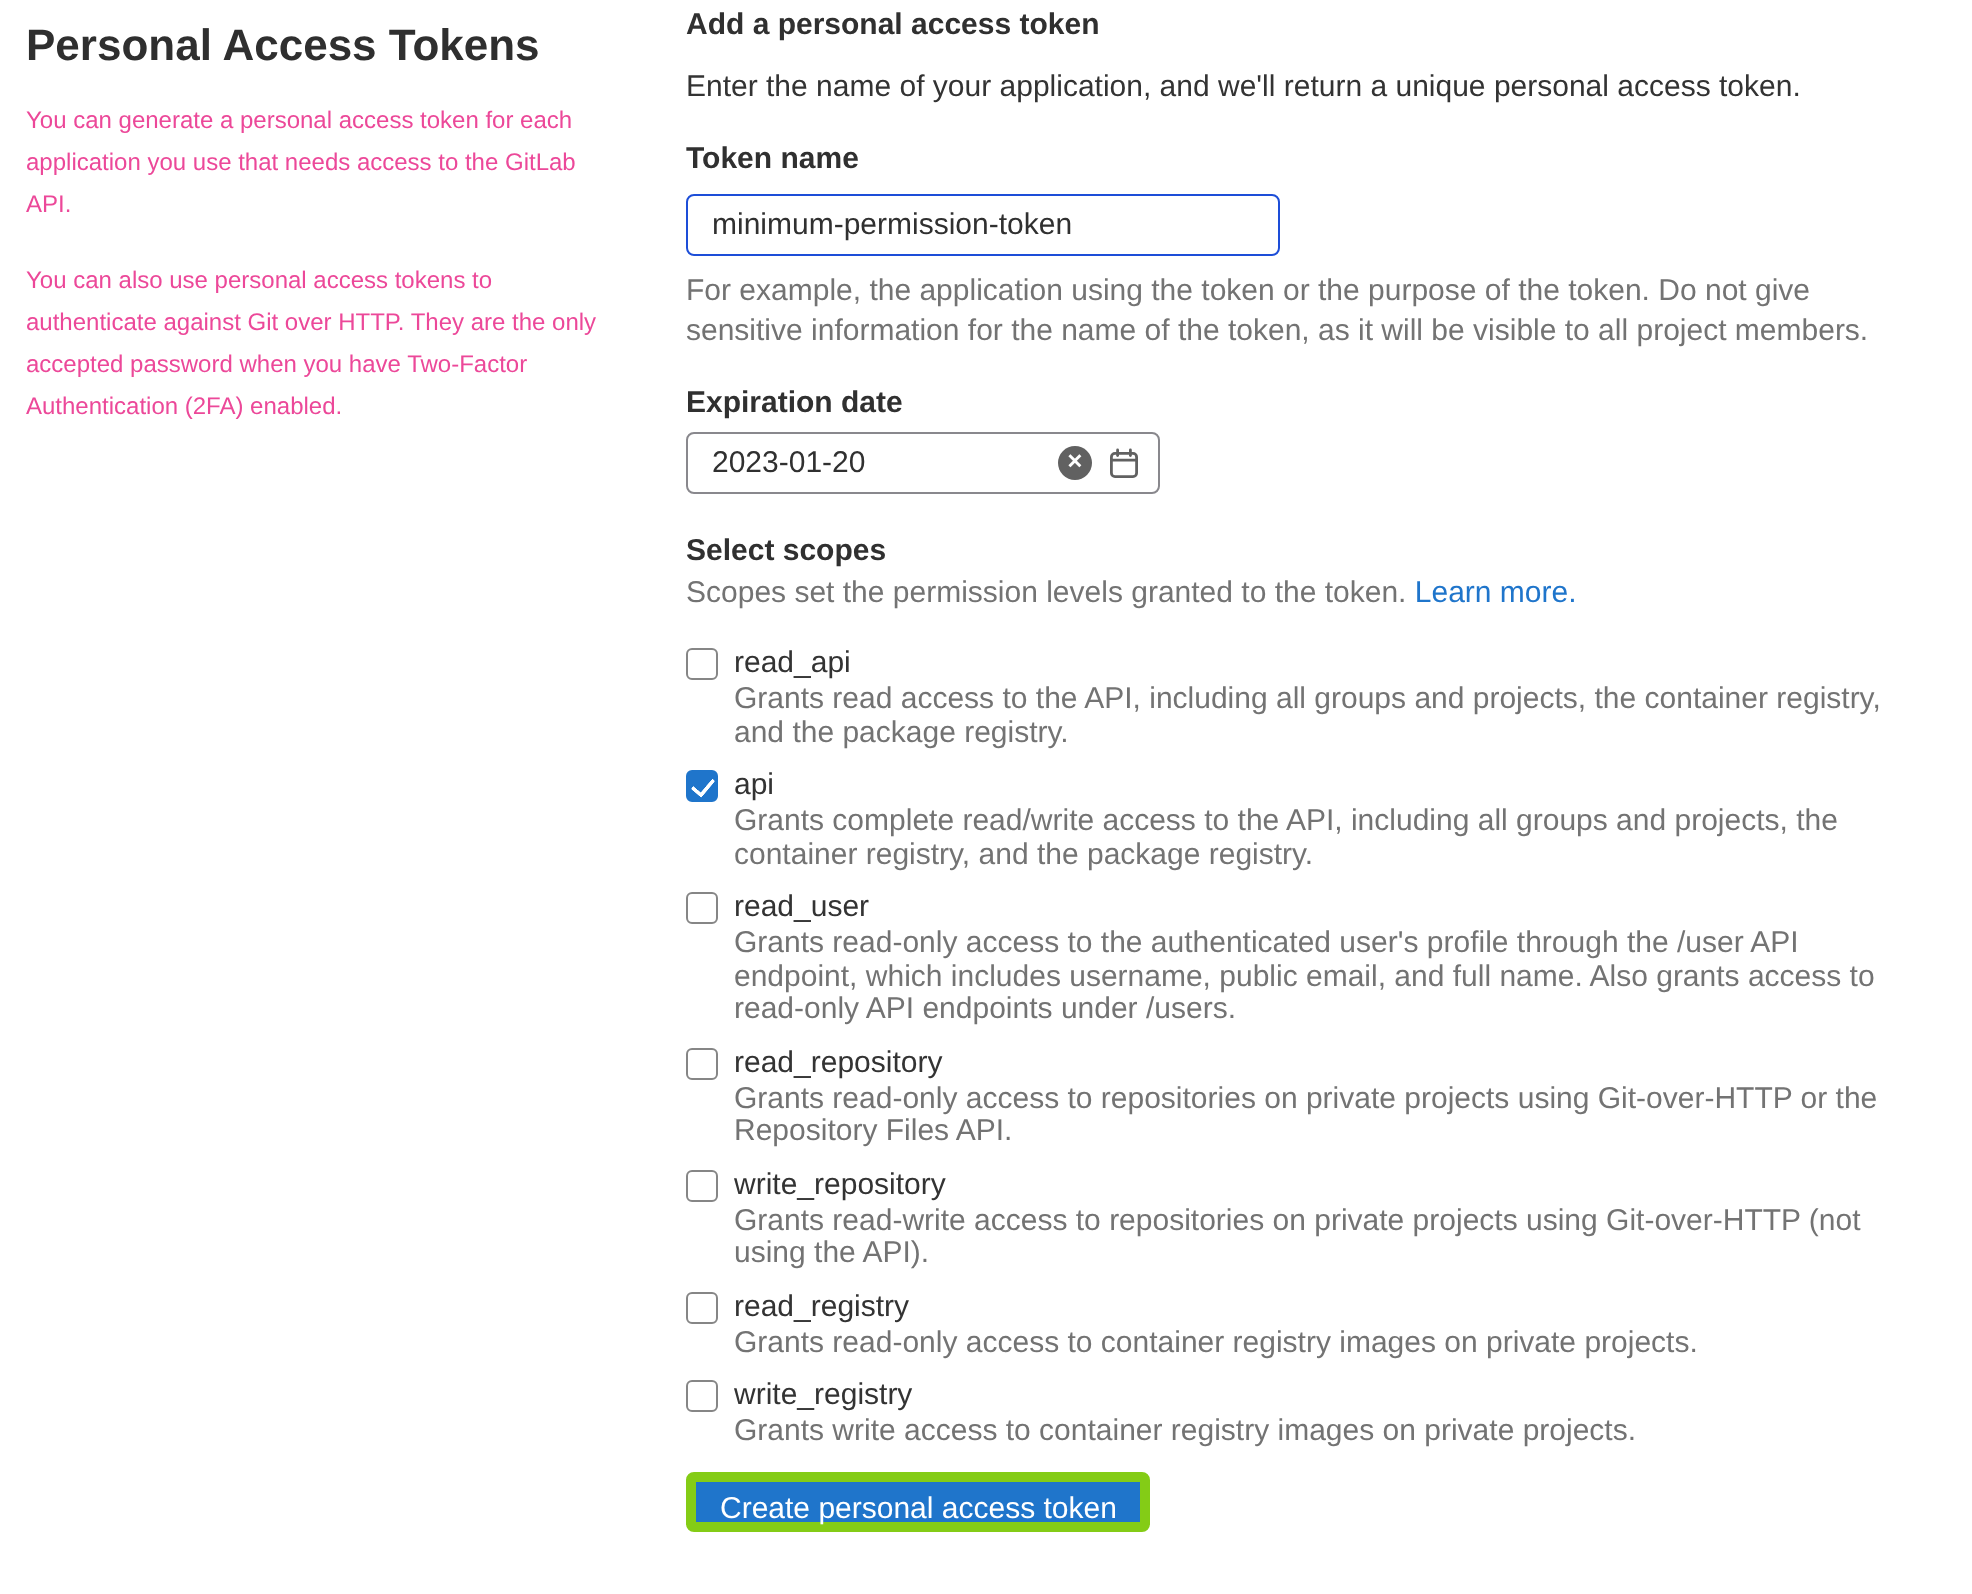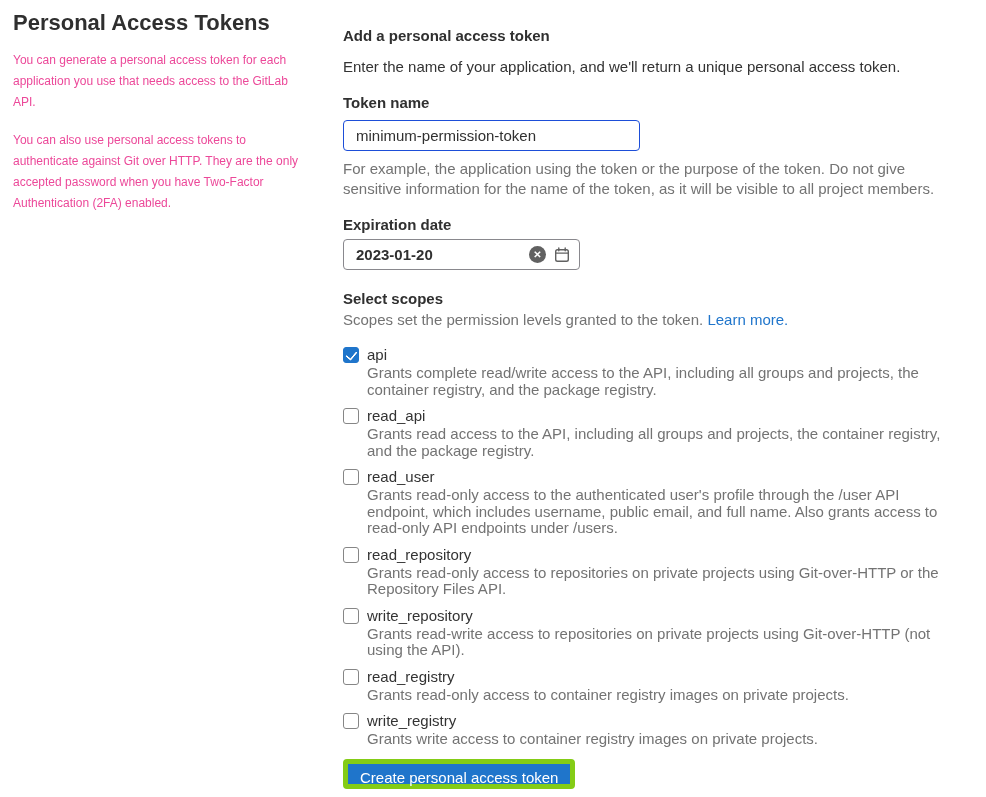--- a/index.html
+++ b/index.html
@@ -10,21 +10,21 @@
     color: #303030;
   }
   .container { display: flex; }
 
   
   .left-col { width: 343px; flex-shrink: 0; padding: 10px 30px 0 13px; }
   .page-title { font-size: 22px; font-weight: 700; color: #2f2f2f; margin: 0 0 14px; line-height: 26px; }
   .intro-para { font-size: 12px; line-height: 21px; color: #ec4899; margin: 0 0 17px; }
 
   
-  .right-col { width: 620px; padding-top: 27px; }
+  .right-col { width: 620px; padding-top: 4px; }
   .form-heading { font-size: 15px; font-weight: 700; color: #303030; margin: 0 0 13px; line-height: 18px; }
   .form-sub { font-size: 15px; line-height: 18px; color: #333333; margin: 0 0 18px; }
   .field-label { display: block; font-size: 15px; font-weight: 700; color: #303030; line-height: 18px; margin: 0 0 8px; }
   .label-expiration { margin-bottom: 5px; }
 
   .text-input {
     width: 297px; height: 31px;
     border: 1px solid #1d4ed8; border-radius: 4px;
     font-family: "Liberation Sans", sans-serif;
     font-size: 15px; color: #303030;
@@ -35,21 +35,21 @@
 
   .date-wrap {
     width: 237px; height: 31px;
     border: 1px solid #89888d; border-radius: 4px;
     display: flex; align-items: center;
     padding: 0 9px 0 0; margin-bottom: 20px; background: #fff;
   }
   .date-input {
     flex: 1; min-width: 0; border: none; outline: none;
     font-family: "Liberation Sans", sans-serif;
-    font-size: 15px; color: #303030; padding: 0 0 0 12px; background: transparent; font-weight: bold;
+    font-size: 15px; color: #303030; padding: 0 0 0 12px; background: transparent;
   }
   .clear-circle {
     width: 17px; height: 17px; border-radius: 50%;
     background: #616161; color: #ffffff;
     display: flex; align-items: center; justify-content: center;
     font-size: 10px; font-weight: 700; line-height: 1;
     margin-right: 8px; cursor: pointer; flex-shrink: 0; user-select: none;
   }
   .cal-icon { display: flex; align-items: center; cursor: pointer; flex-shrink: 0; }
 
@@ -114,32 +114,32 @@
         </svg>
       </span>
     </div>
 
     <label class="field-label label-scopes">Select scopes</label>
     <p class="scopes-help"><span>Scopes set the permission levels granted to the token.</span>
       <a href="#">Learn more.</a></p>
 
     <div>
   <div class="scope-row">
+    <span class="checkbox"></span>
+    <div class="scope-text">
+      <span class="scope-name">read_api</span>
+      <div class="scope-desc">Grants read access to the API, including all groups and projects, the container registry, and the package registry.</div>
+    </div>
+  </div>
+
+  <div class="scope-row">
     <span class="checkbox checked"></span>
     <div class="scope-text">
       <span class="scope-name">api</span>
       <div class="scope-desc">Grants complete read/write access to the API, including all groups and projects, the container registry, and the package registry.</div>
-    </div>
-  </div>
-
-  <div class="scope-row">
-    <span class="checkbox"></span>
-    <div class="scope-text">
-      <span class="scope-name">read_api</span>
-      <div class="scope-desc">Grants read access to the API, including all groups and projects, the container registry, and the package registry.</div>
     </div>
   </div>
 
   <div class="scope-row">
     <span class="checkbox"></span>
     <div class="scope-text">
       <span class="scope-name">read_user</span>
       <div class="scope-desc">Grants read-only access to the authenticated user's profile through the /user API endpoint, which includes username, public email, and full name. Also grants access to read-only API endpoints under /users.</div>
     </div>
   </div>

